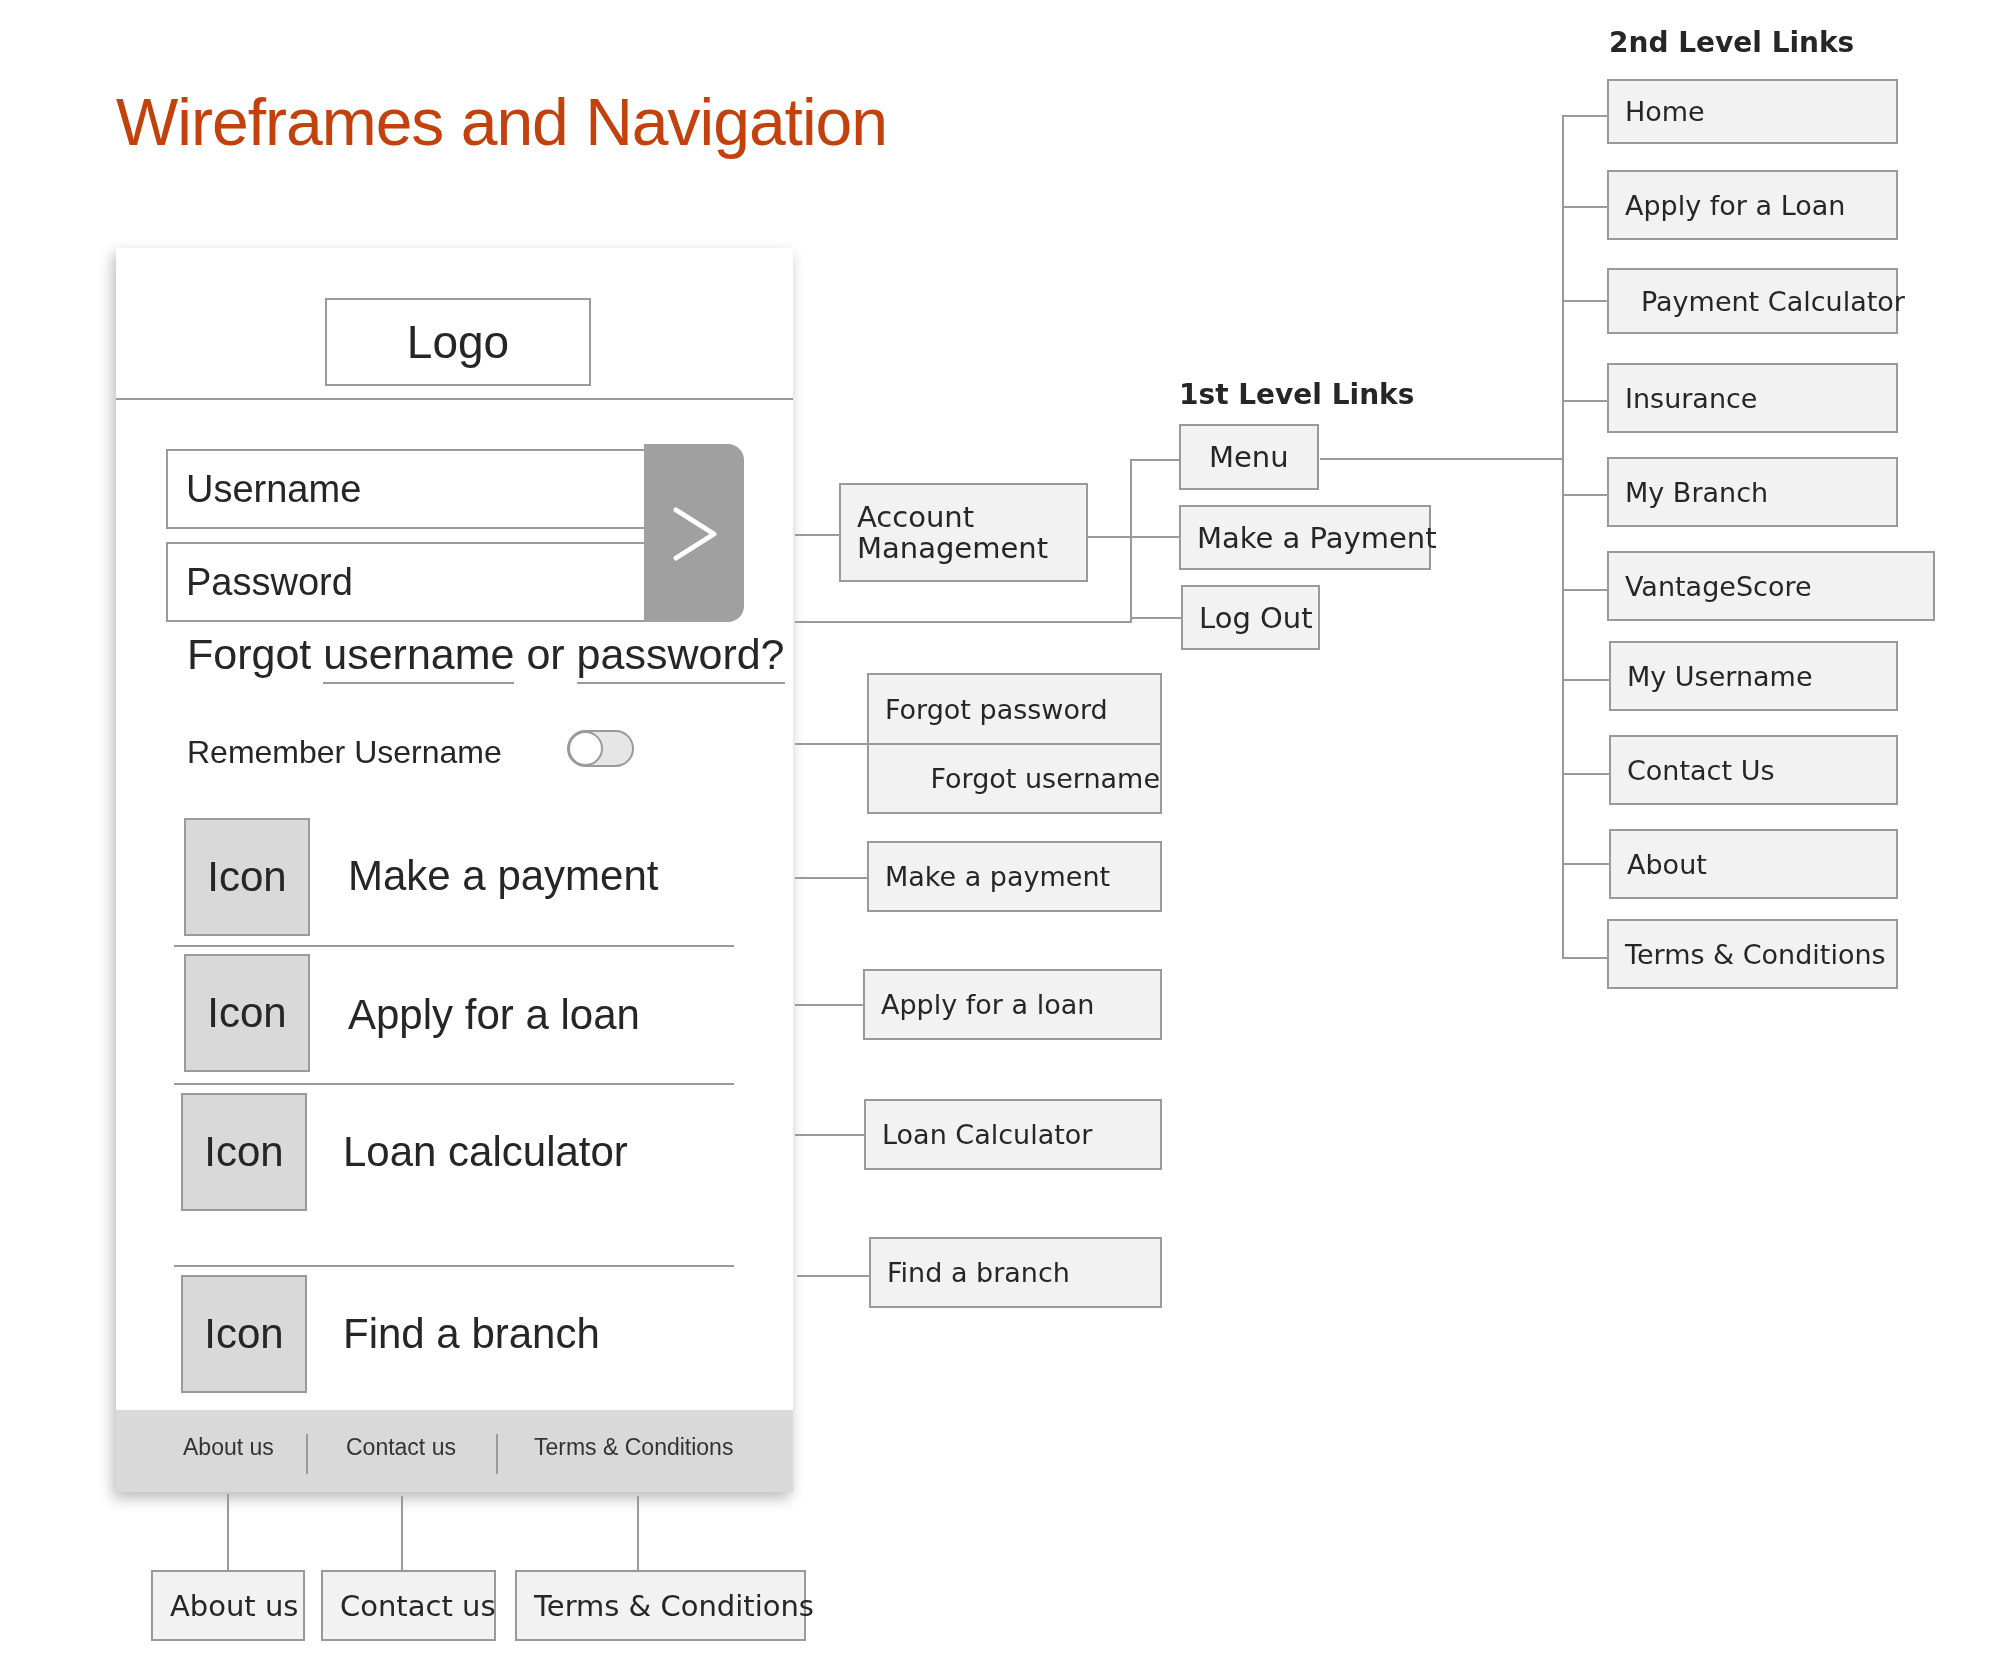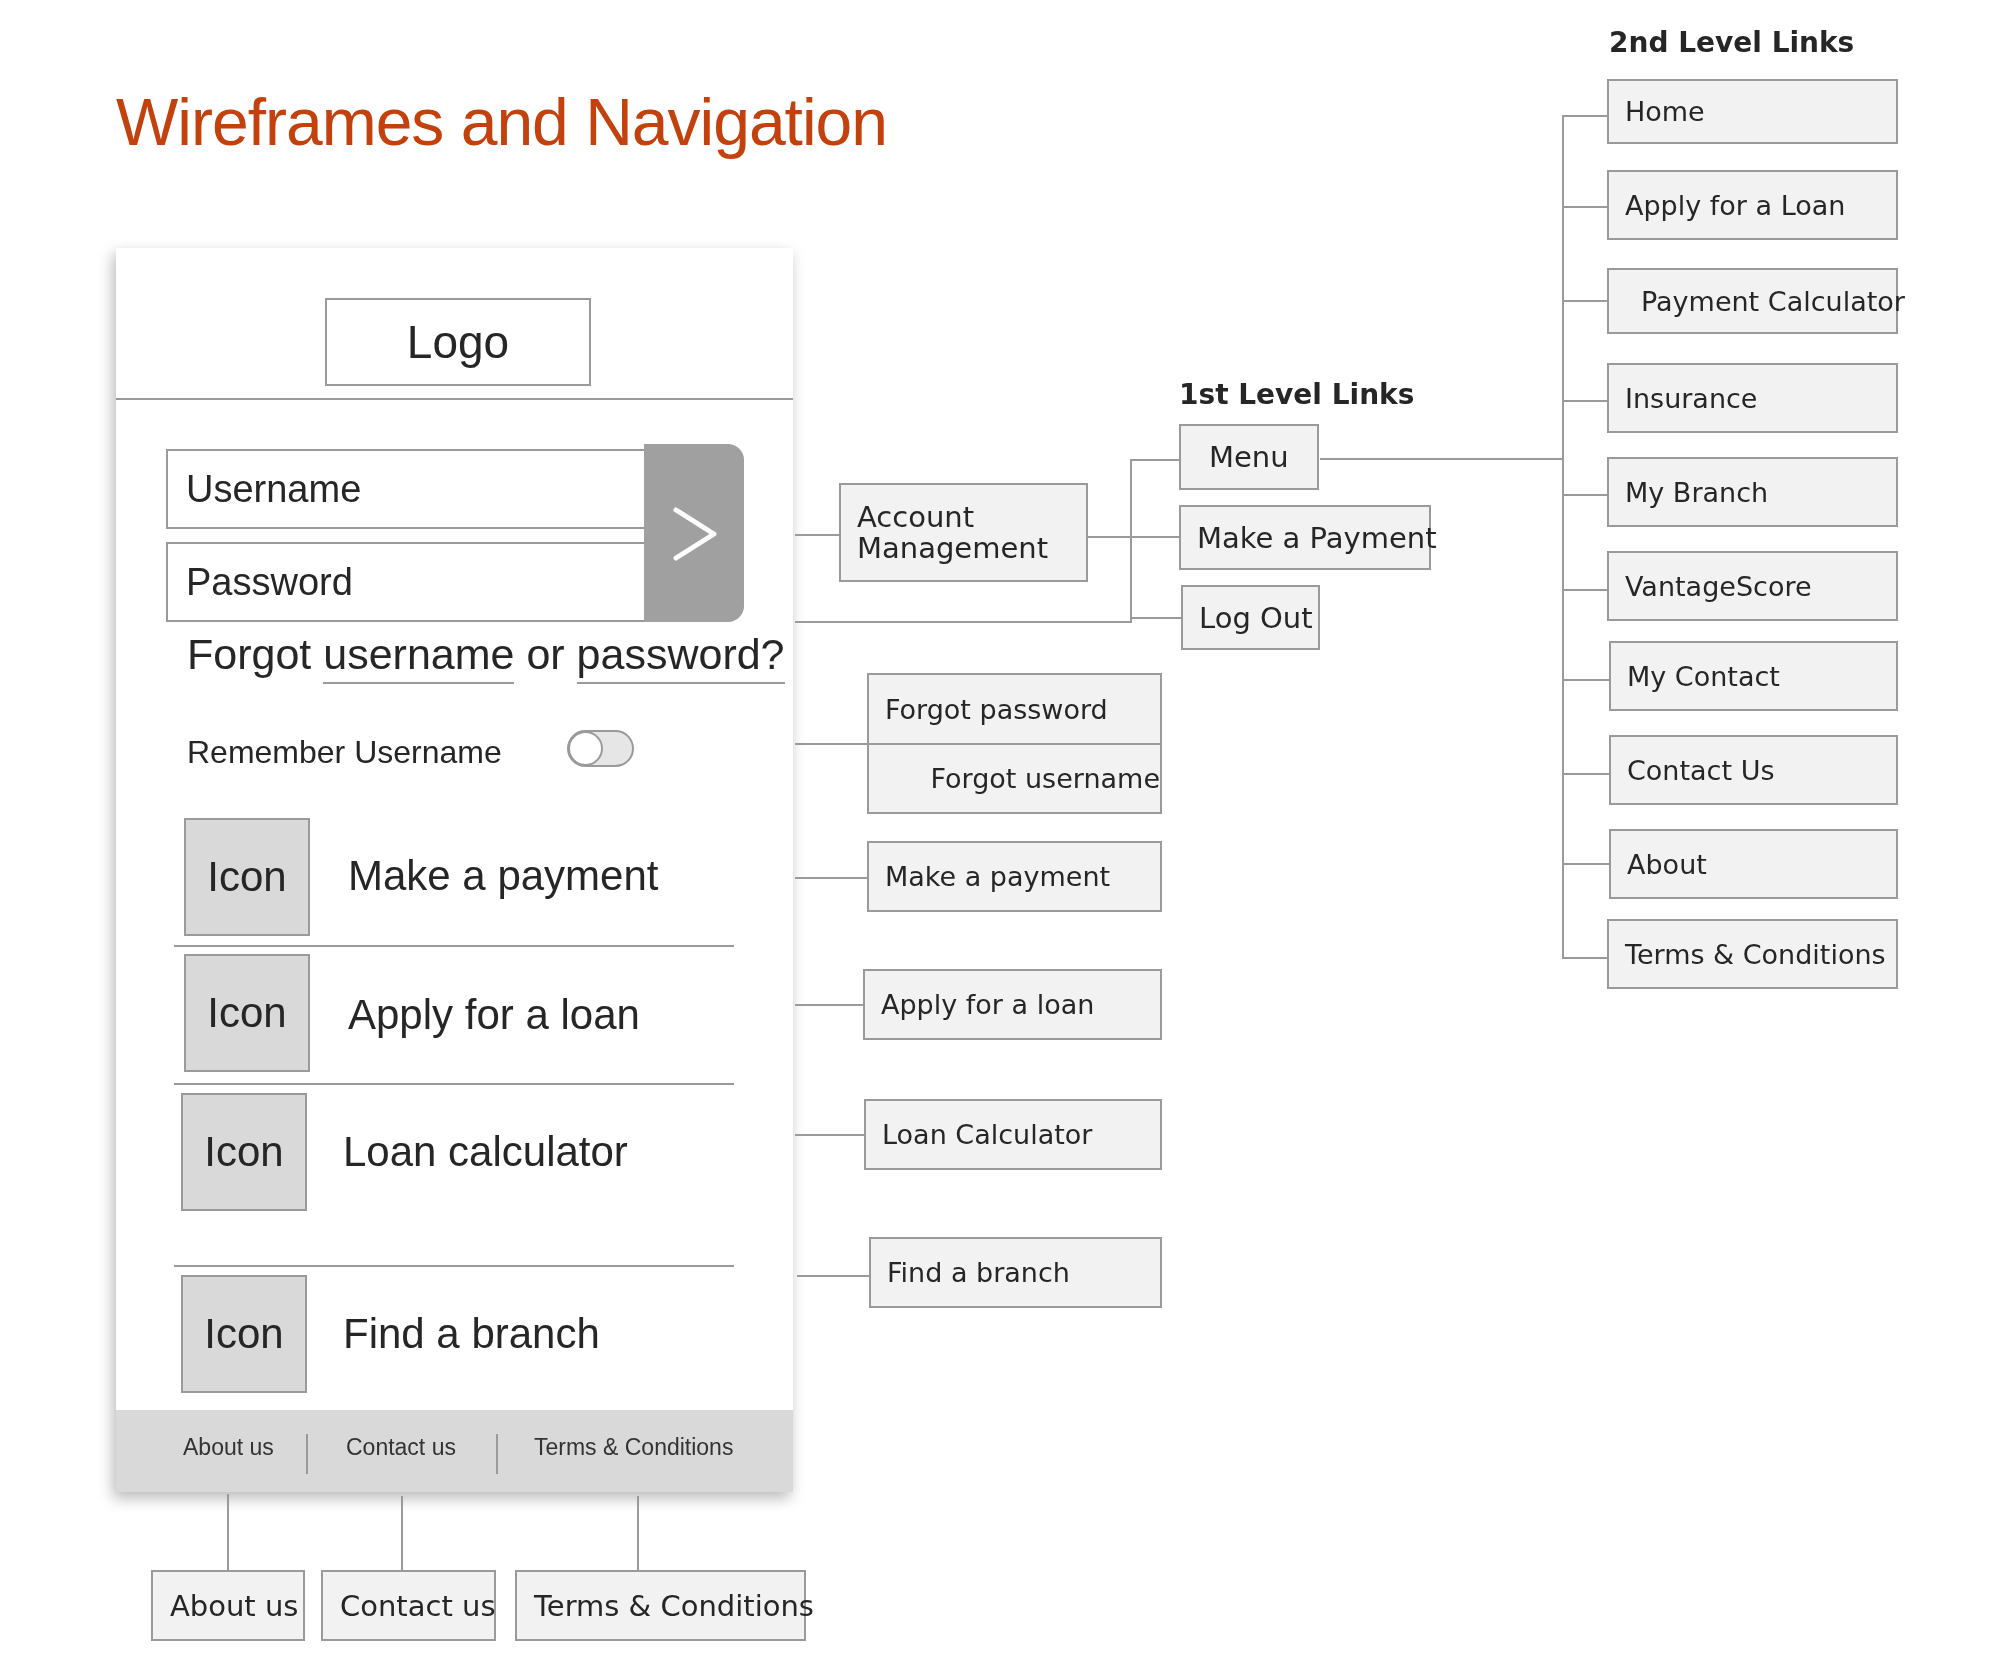--- a/index.html
+++ b/index.html
@@ -180,27 +180,27 @@
 <div class="abs node" style="left:1607px; top:363px; width:291px; height:70px;">
     <span>Insurance</span>
   </div>
 
 <div class="abs line-h" style="left:1562px; top:494px; width:45px;"></div>
 <div class="abs node" style="left:1607px; top:457px; width:291px; height:70px;">
     <span>My Branch</span>
   </div>
 
 <div class="abs line-h" style="left:1562px; top:589px; width:45px;"></div>
-<div class="abs node" style="left:1607px; top:551px; width:291px; height:70px;">
+<div class="abs node" style="left:1607px; top:551px; width:328px; height:70px;">
     <span>VantageScore</span>
   </div>
 
 <div class="abs line-h" style="left:1562px; top:679px; width:47px;"></div>
 <div class="abs node" style="left:1609px; top:641px; width:289px; height:70px;">
-    <span>My Contact</span>
+    <span>My Username</span>
   </div>
 
 <div class="abs line-h" style="left:1562px; top:773px; width:47px;"></div>
 <div class="abs node" style="left:1609px; top:735px; width:289px; height:70px;">
     <span>Contact Us</span>
   </div>
 
 <div class="abs line-h" style="left:1562px; top:863px; width:47px;"></div>
 <div class="abs node" style="left:1609px; top:829px; width:289px; height:70px;">
     <span>About</span>

